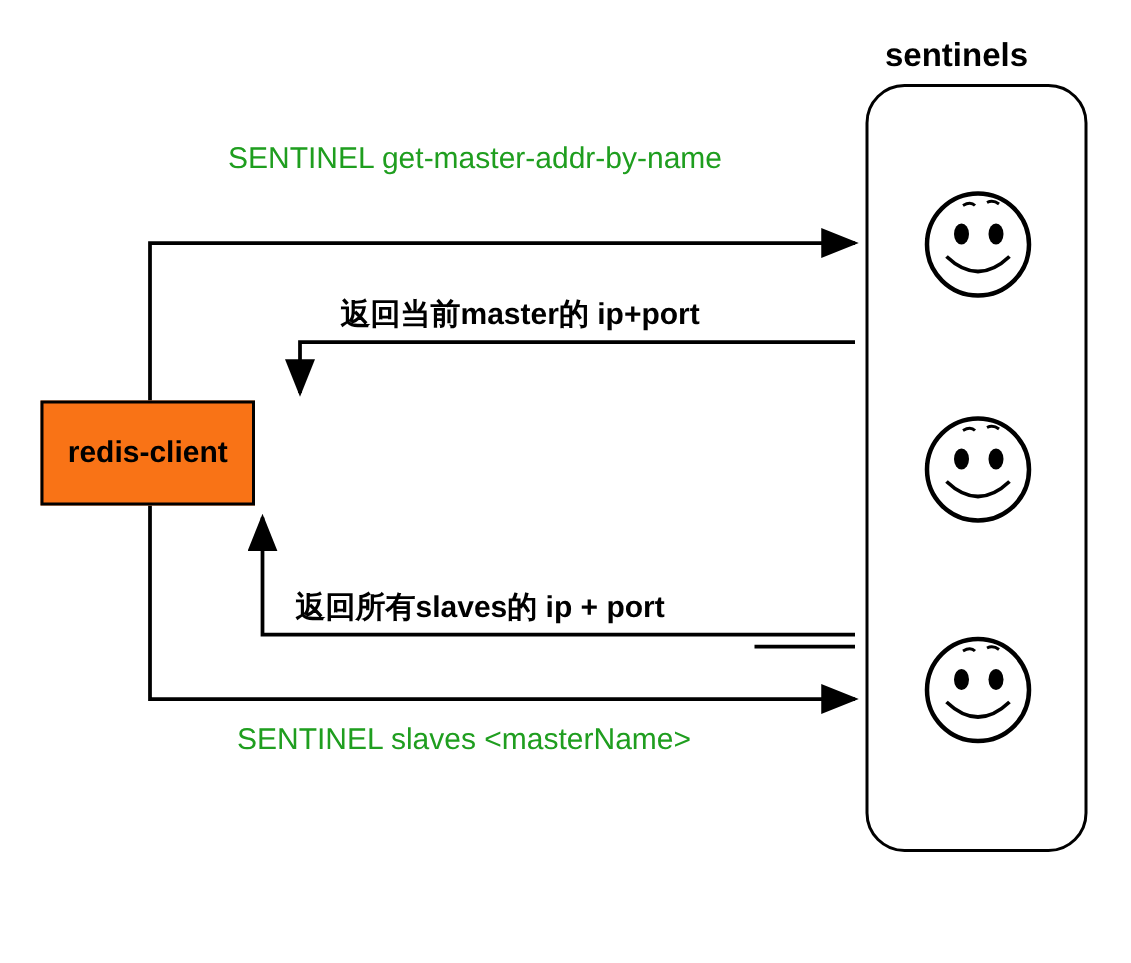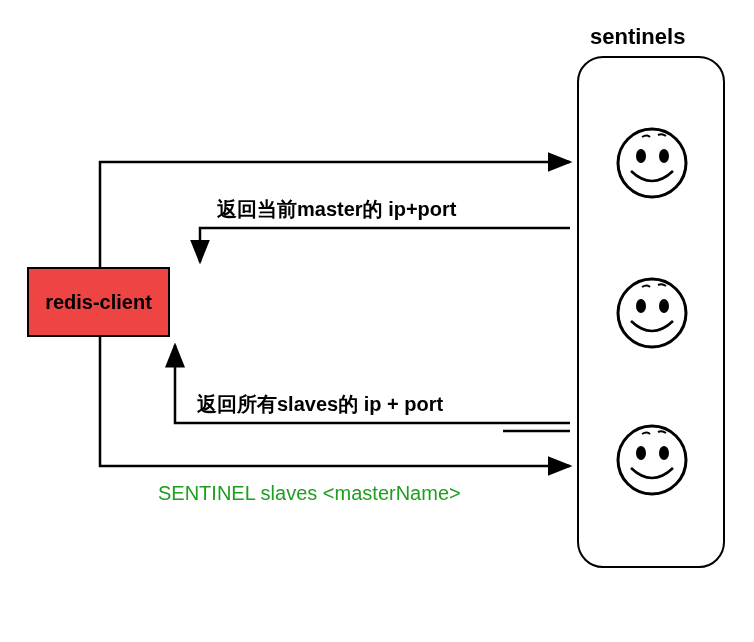--- a/index.html
+++ b/index.html
@@ -15,21 +15,21 @@
     top: 0; left: 0;
     width: 754px; height: 528px;
   }
   .client-box {
     position: absolute;
     left: 27px;
     top: 267px;
     width: 143px;
     height: 70px;
     border: 2px solid #000;
-    background: #ef4444;
+    background: #f97316;
     display: flex;
     align-items: center;
     justify-content: center;
     font-size: 20px;
     font-weight: bold;
     z-index: 3;
   }
   .sentinels-title {
     position: absolute;
     left: 590px;
@@ -124,20 +124,21 @@
     <path d="M100 267 L100 162 L570 162" fill="none" stroke="#000" stroke-width="2.5" marker-end="url(#arrowhead)"></path>
 
     <path d="M570 228 L200 228 L200 262" fill="none" stroke="#000" stroke-width="2.5" marker-end="url(#arrowhead)"></path>
 
     <path d="M570 423 L175 423 L175 345" fill="none" stroke="#000" stroke-width="2.5" marker-end="url(#arrowhead)"></path>
     <line x1="503" y1="431" x2="570" y2="431" stroke="#000" stroke-width="2.5"></line>
 
     <path d="M100 337 L100 466 L570 466" fill="none" stroke="#000" stroke-width="2.5" marker-end="url(#arrowhead)"></path>
   </svg>
 
+  <div class="label green" style="left:152px; top:95px;">SENTINEL get-master-addr-by-name</div>
 
-  <div class="label black" style="left:217px; top:196px;">返回当前master的 ip+port</div>
+  <div class="label black" style="left:227px; top:196px;">返回当前master的 ip+port</div>
 
   <div class="label green" style="left:158px; top:482px;">SENTINEL slaves &lt;masterName&gt;</div>
 
   <div class="label black" style="left:197px; top:391px;">返回所有slaves的 ip + port</div>
 
 </div>
 
 </body></html>

